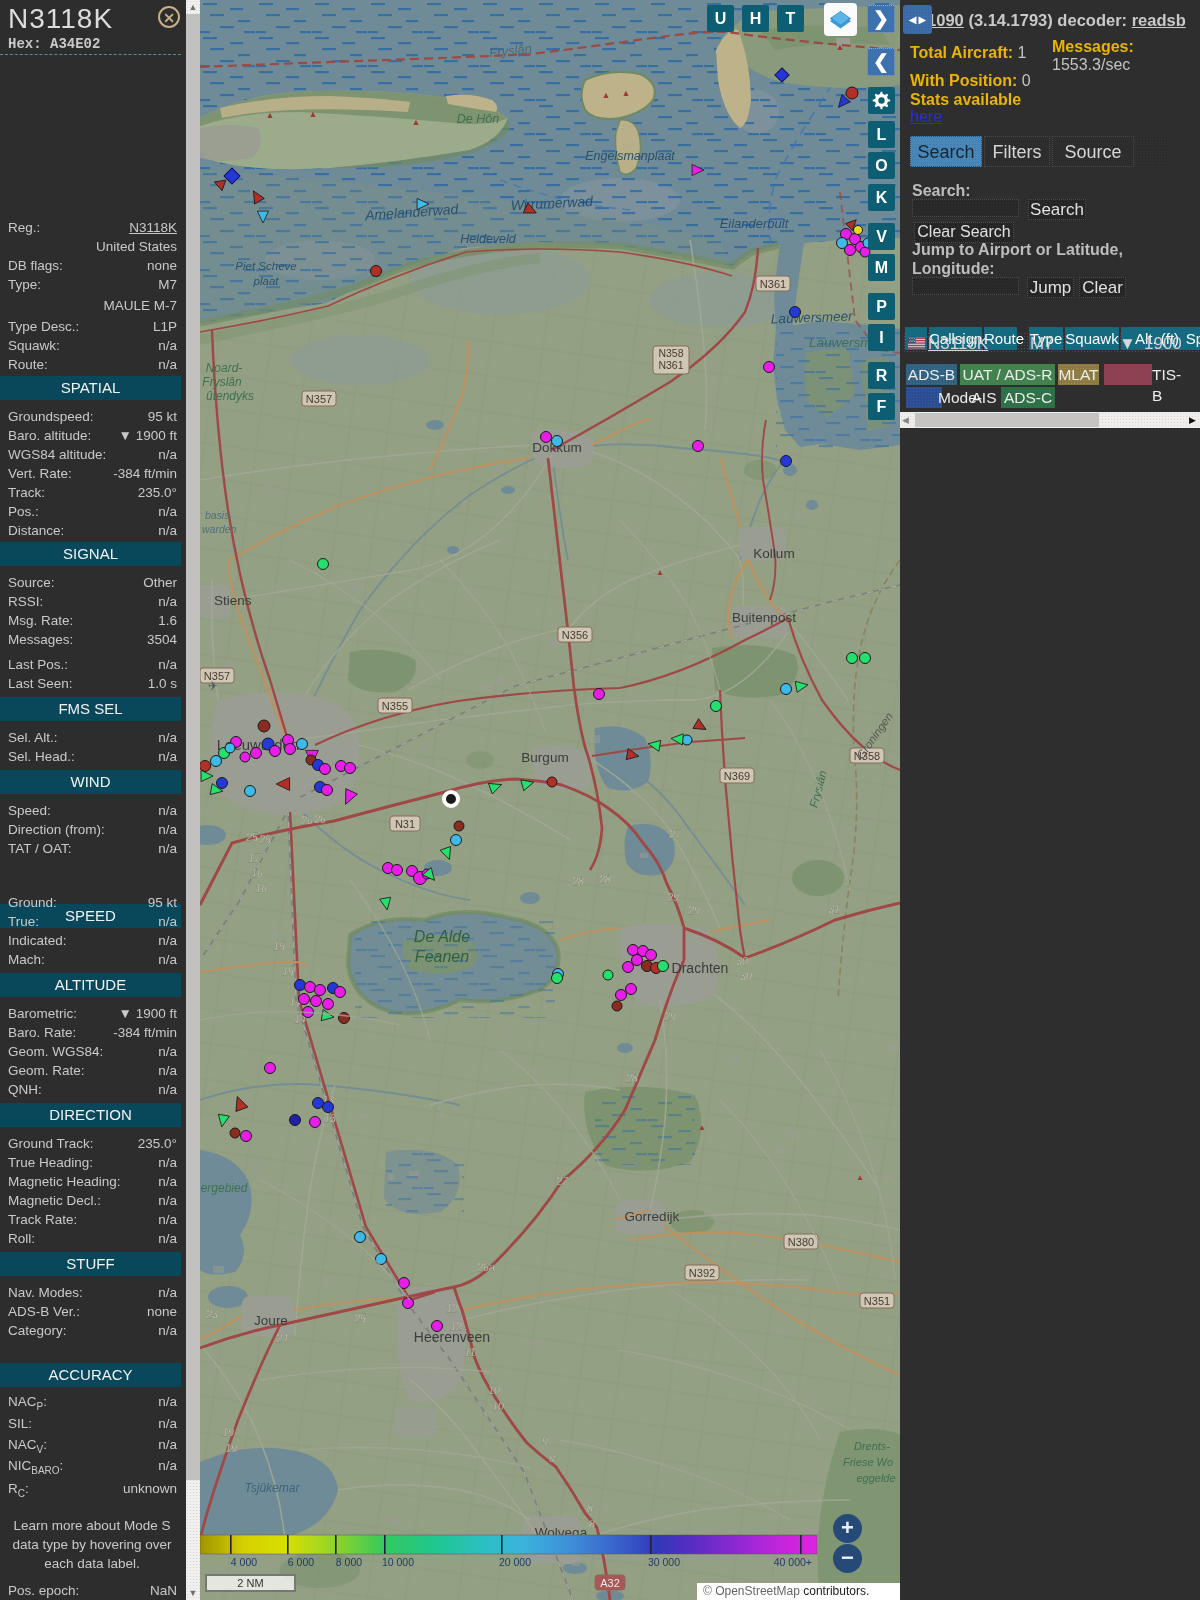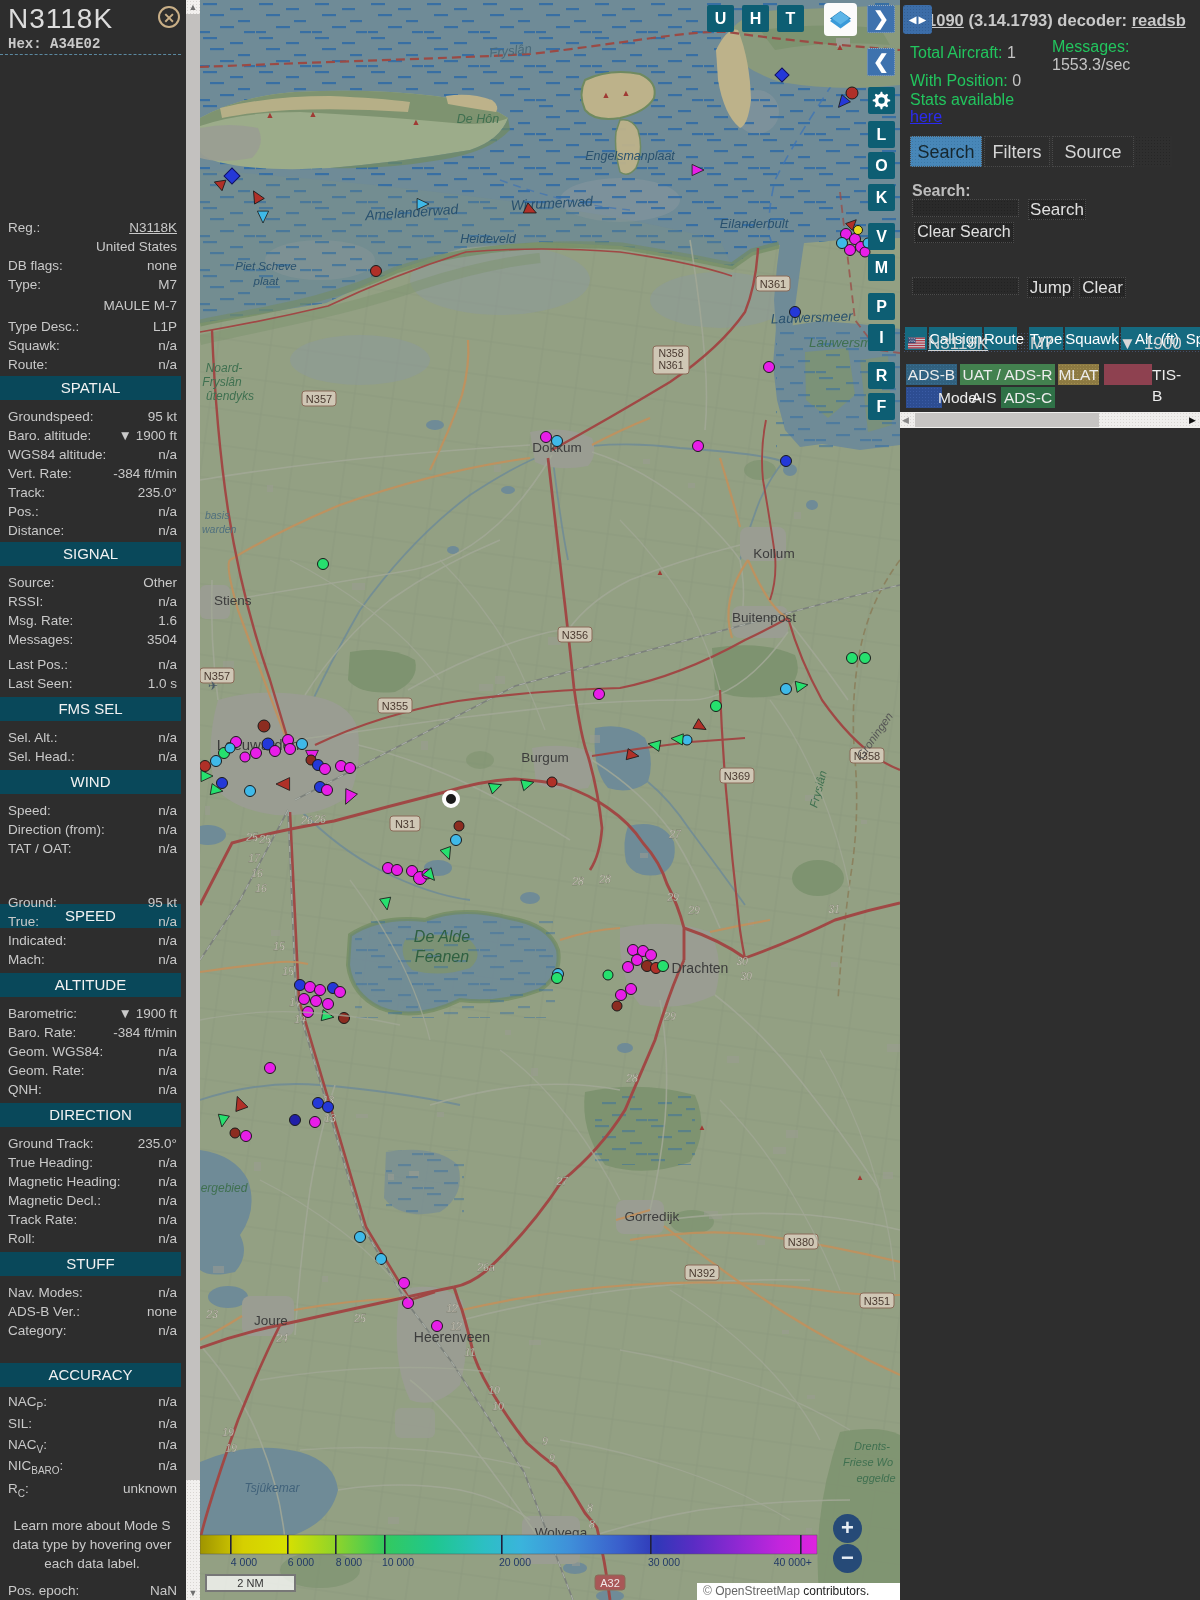--- a/index.html
+++ b/index.html
@@ -16,21 +16,21 @@
 .sechead{position:absolute;left:0;width:181px;height:24px;background:#09485a;color:#f2f2f2;font-size:15px;text-align:center;line-height:24px}
 .row{position:absolute;left:8px;width:169px;height:19px;font-size:13.5px;line-height:19px;color:#c9c9c9;white-space:nowrap}
 .row .v{position:absolute;right:0;top:0}
 .u{text-decoration:underline}
 sub{font-size:10px}
 #learn{position:absolute;left:4px;top:1516px;width:176px;text-align:center;font-size:13.5px;line-height:19px;color:#c9c9c9}
 
 #rightbar{position:absolute;left:900px;top:0;width:300px;height:1600px;background:#2e2e2e;color:#c3c3c3}
 #rtitle{position:absolute;left:6px;top:11px;font-size:16.5px;font-weight:bold;color:#c9c9c9;white-space:nowrap}
 #rtoggle{position:absolute;left:3px;top:5px;width:29px;height:29px;background:#3c6da8;background-image:radial-gradient(#335f94 .7px,transparent .7px);background-size:3px 3px;border-radius:3px;color:#fff;font-size:10px;text-align:center;line-height:29px;letter-spacing:2px;text-indent:2px}
-.rb{font-weight:normal;color:#22c55e}
+.rb{font-weight:bold;color:#eab308}
 
 
 #here{color:#2b2bf0;font-weight:normal;text-decoration:underline;font-size:16px}
 #tabs{position:absolute;left:10px;top:136px;width:262px;height:31px;background:#2f2f2f;background-image:radial-gradient(#262626 .7px,transparent .7px);background-size:3px 3px}
 .tab{position:absolute;top:0;height:31px;font-size:18px;text-align:center;line-height:30px;border:1px dotted #4a4a4a;color:#d6d6d6;background:#2d2d2d}
 #tab1{left:0;width:72px;background:#4887b8;background-image:radial-gradient(#3d79a8 .8px,transparent .8px);background-size:3px 3px;color:#16272e}
 #tab2{left:74px;width:66px}
 #tab3{left:142px;width:82px}
 .rlabel{position:absolute;font-size:16px;font-weight:bold;color:#bdbdbd}
 .rinput{position:absolute;width:107px;height:18px;background:#2a2a2a;background-image:radial-gradient(#222 .7px,transparent .7px);background-size:3px 3px;border:1px dotted #4c4c4c}
@@ -694,20 +694,21 @@
 <div class="abs" style="left:152px;top:38px;font-size:16px;color:#c3c3c3"><span class="rb">Messages:</span><br>1553.3/sec</div>
 <div id="tabs">
       <div class="tab" id="tab1">Search</div>
       <div class="tab" id="tab2">Filters</div>
       <div class="tab" id="tab3">Source</div>
     </div>
 <div class="rlabel" style="left:12px;top:182px">Search:</div>
 <div class="rinput" style="left:12px;top:199px"></div>
 <div class="rbtn" style="left:128px;top:199px;width:58px">Search</div>
 <div class="rbtn" style="left:14px;top:222px;width:100px;font-size:16px">Clear Search</div>
+<div class="rlabel" style="left:12px;top:240px;width:270px;line-height:19px">Jump to Airport or Latitude, Longitude:</div>
 <div class="rinput" style="left:12px;top:277px"></div>
 <div class="rbtn" style="left:127px;top:277px;width:47px">Jump</div>
 <div class="rbtn" style="left:179px;top:277px;width:47px">Clear</div>
 <div id="rtable">
       <div id="selrow"></div>
       <div class="th" style="left:5px;width:22px"></div>
       <div class="th" style="left:29px;width:53px">Callsign</div>
       <div class="th" style="left:84px;width:33px">Route</div>
       <div class="th" style="left:129px;width:34px">Type</div>
       <div class="th" style="left:165px;width:54px">Squawk</div>

